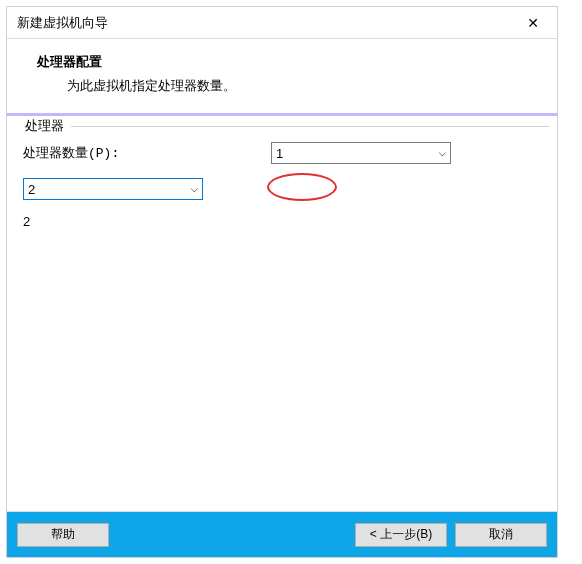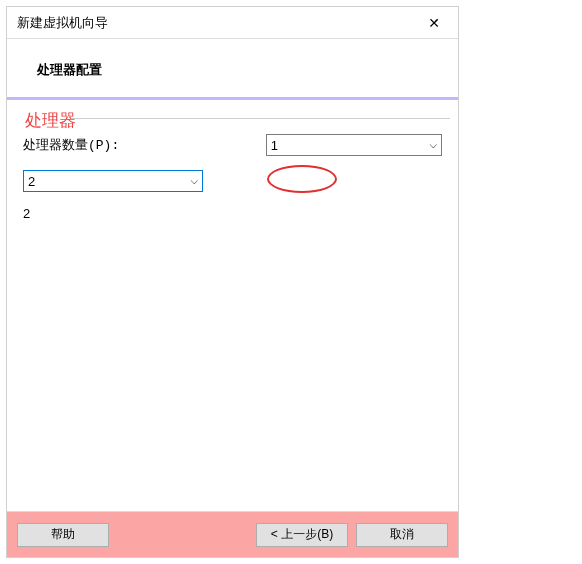--- a/index.html
+++ b/index.html
@@ -7,28 +7,27 @@
   body {
     font-family: "Microsoft YaHei", "SimSun", Tahoma, sans-serif;
     font-size: 13px;
     color: #000;
     background: #fff;
     width: 582px;
     height: 564px;
     padding: 6px;
   }
   .window-frame {
-    width: 453px;
+    width: 552px;
     height: 552px;
     border: 1px solid #d0d0d0;
     background: #fff;
     display: flex;
     flex-direction: column;
     position: relative;
-    gap: 8px;
   }
   
   .titlebar {
     display: flex;
     align-items: center;
     justify-content: space-between;
     height: 32px;
     padding: 0 6px 0 10px;
     border-bottom: 1px solid #dcdcdc;
   }
@@ -50,22 +49,22 @@
   .content-area { flex: 1; padding: 0; background: #fff; }
   .groupbox {
     margin: 4px 4px 0 4px;
     position: relative;
   }
   .group-label {
     position: absolute;
     top: -3px; left: 10px;
     background: #fff;
     padding: 0 4px;
-    font-size: 17px;
-    color: #ef4444;
+    font-size: 13px;
+    color: #000000;
   }
   .group-line {
     position: absolute;
     top: 6px; left: 60px; right: 4px;
     height: 1px; background: #d0d0d0;
   }
   .group-inner { padding: 22px 12px 10px 12px; }
   .form-row {
     display: flex;
     align-items: center;
@@ -95,21 +94,21 @@
   .mark-ellipse {
     position: absolute;
     border: 2px solid #e03030;
     border-radius: 50%;
     pointer-events: none;
   }
   
   
   .footer {
     height: 46px;
-    background: #fca5a5;
+    background: #0ea5e9;
     border-top: 1px solid #dcdcdc;
     display: flex;
     align-items: center;
     padding: 18px 10px;
     gap: 8px;
     position: relative;
     justify-content: flex-end;
   }
   .footer .spacer { flex: 1; }
   .win-button {
@@ -132,20 +131,21 @@
 
   <div class="titlebar">
     <div class="title">新建虚拟机向导</div>
     <div class="close-btn">
       <span>✕</span>
     </div>
   </div>
 
   <div class="header-area">
     <div class="header-title">处理器配置</div>
+    <div class="header-sub">为此虚拟机指定处理器数量。</div>
   </div>
 
   <div class="content-area">
     <div class="groupbox">
       <div class="group-label">处理器</div>
       <div class="group-line"></div>
       <div class="group-inner">
 
         <div class="form-row">
           <div class="form-label">处理器数量(P):</div>

